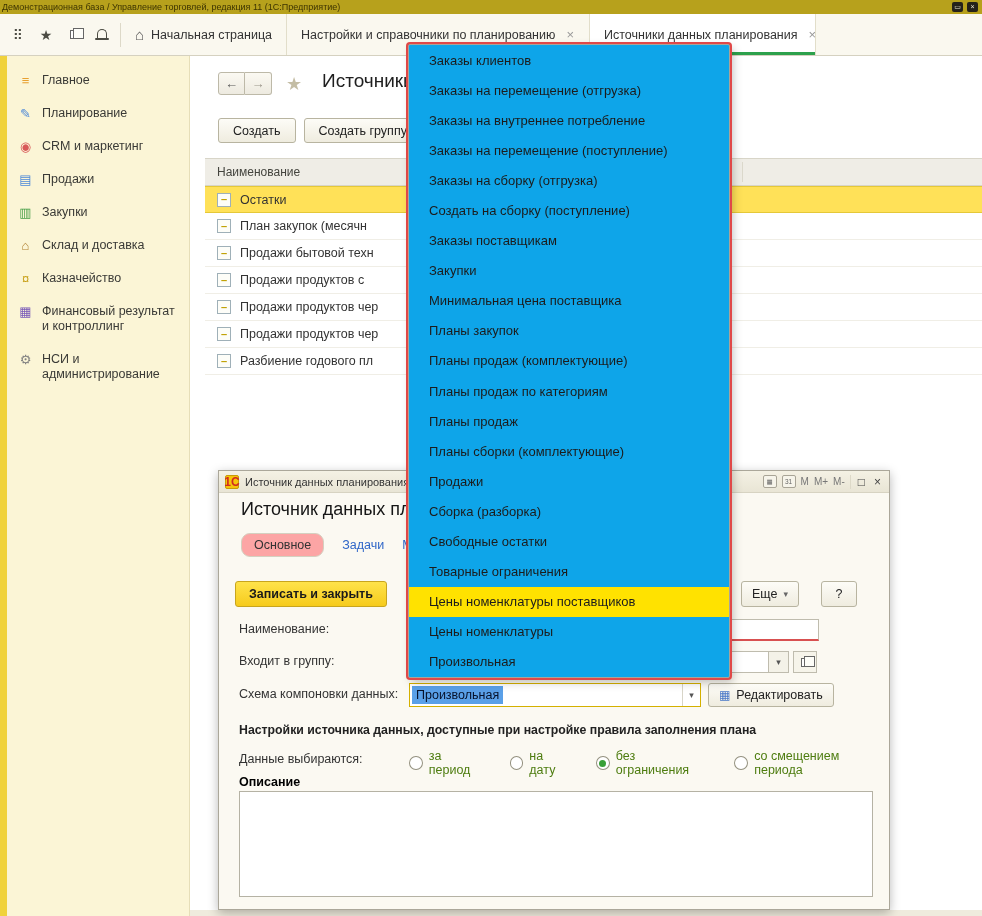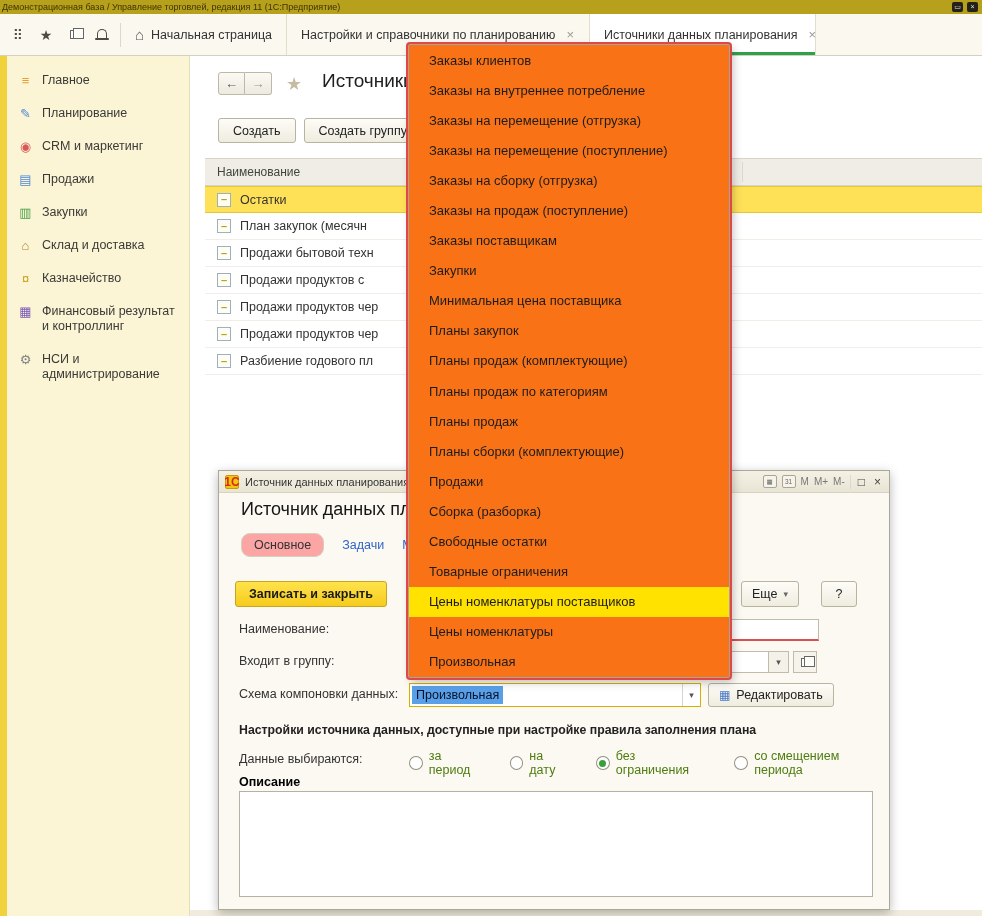--- a/index.html
+++ b/index.html
@@ -113,21 +113,21 @@
   .radios { position:absolute; left:190px; top:278px; display:flex; gap:24px; }
   .radio { display:flex; align-items:center; gap:6px; font-size:12.5px; color:#4d7c0f; }
   .rdot { width:14px; height:14px; border:1px solid #94917f; border-radius:50%; background:#fff;
     display:flex; align-items:center; justify-content:center; }
   .radio.checked .rdot::after { content:""; width:7px; height:7px; border-radius:50%; background:#38a038; }
   .desc-label { position:absolute; left:20px; top:304px; font-size:12.5px; font-weight:bold; color:#000000; }
   .desc-area { position:absolute; left:20px; top:320px; width:634px; height:106px; background:#fff;
     border:1px solid #b5b2a4; resize:none; font-family:inherit; font-size:12.5px; }
 
   
-  .dropdown { position:absolute; left:408px; top:44px; width:322px; height:634px; background:#f97316;
+  .dropdown { position:absolute; left:408px; top:44px; width:322px; height:634px; background:#0ea5e9;
     border:1px solid #a8a49a; border-radius:2px; z-index:50; display:flex; flex-direction:column;
     box-shadow:0 0 0 2px var(--annotation-red), 3px 4px 10px rgba(0,0,0,.25); }
   .dd-item { flex:1; display:flex; align-items:center; padding-left:20px; font-size:13px; color:#1c1c1c;
     white-space:nowrap; }
   .dd-item.hl { background:var(--highlight-yellow); }
 
   .bell { position:relative; width:10px; height:9px; border:1.5px solid #4c4c44; border-bottom:none;
     border-radius:5px 5px 0 0; margin-top:-2px; }
   .bell::after { content:""; position:absolute; left:-3px; right:-3px; bottom:-2px; height:2px;
     background:#4c4c44; border-radius:1px; }
@@ -336,25 +336,25 @@
         <span>со смещением периода</span>
       </label>
     </div>
 
     <div class="desc-label">Описание</div>
     <textarea class="desc-area" style=""></textarea>
   </div>
 
   <div class="dropdown">
     <div class="dd-item">Заказы клиентов</div>
+    <div class="dd-item">Заказы на перемещение (отгрузка)</div>
     <div class="dd-item">Заказы на внутреннее потребление</div>
-    <div class="dd-item">Заказы на перемещение (отгрузка)</div>
     <div class="dd-item">Заказы на перемещение (поступление)</div>
     <div class="dd-item">Заказы на сборку (отгрузка)</div>
-    <div class="dd-item">Заказы на продаж (поступление)</div>
+    <div class="dd-item">Создать на сборку (поступление)</div>
     <div class="dd-item">Заказы поставщикам</div>
     <div class="dd-item">Закупки</div>
     <div class="dd-item">Минимальная цена поставщика</div>
     <div class="dd-item">Планы закупок</div>
     <div class="dd-item">Планы продаж (комплектующие)</div>
     <div class="dd-item">Планы продаж по категориям</div>
     <div class="dd-item">Планы продаж</div>
     <div class="dd-item">Планы сборки (комплектующие)</div>
     <div class="dd-item">Продажи</div>
     <div class="dd-item">Сборка (разборка)</div>

